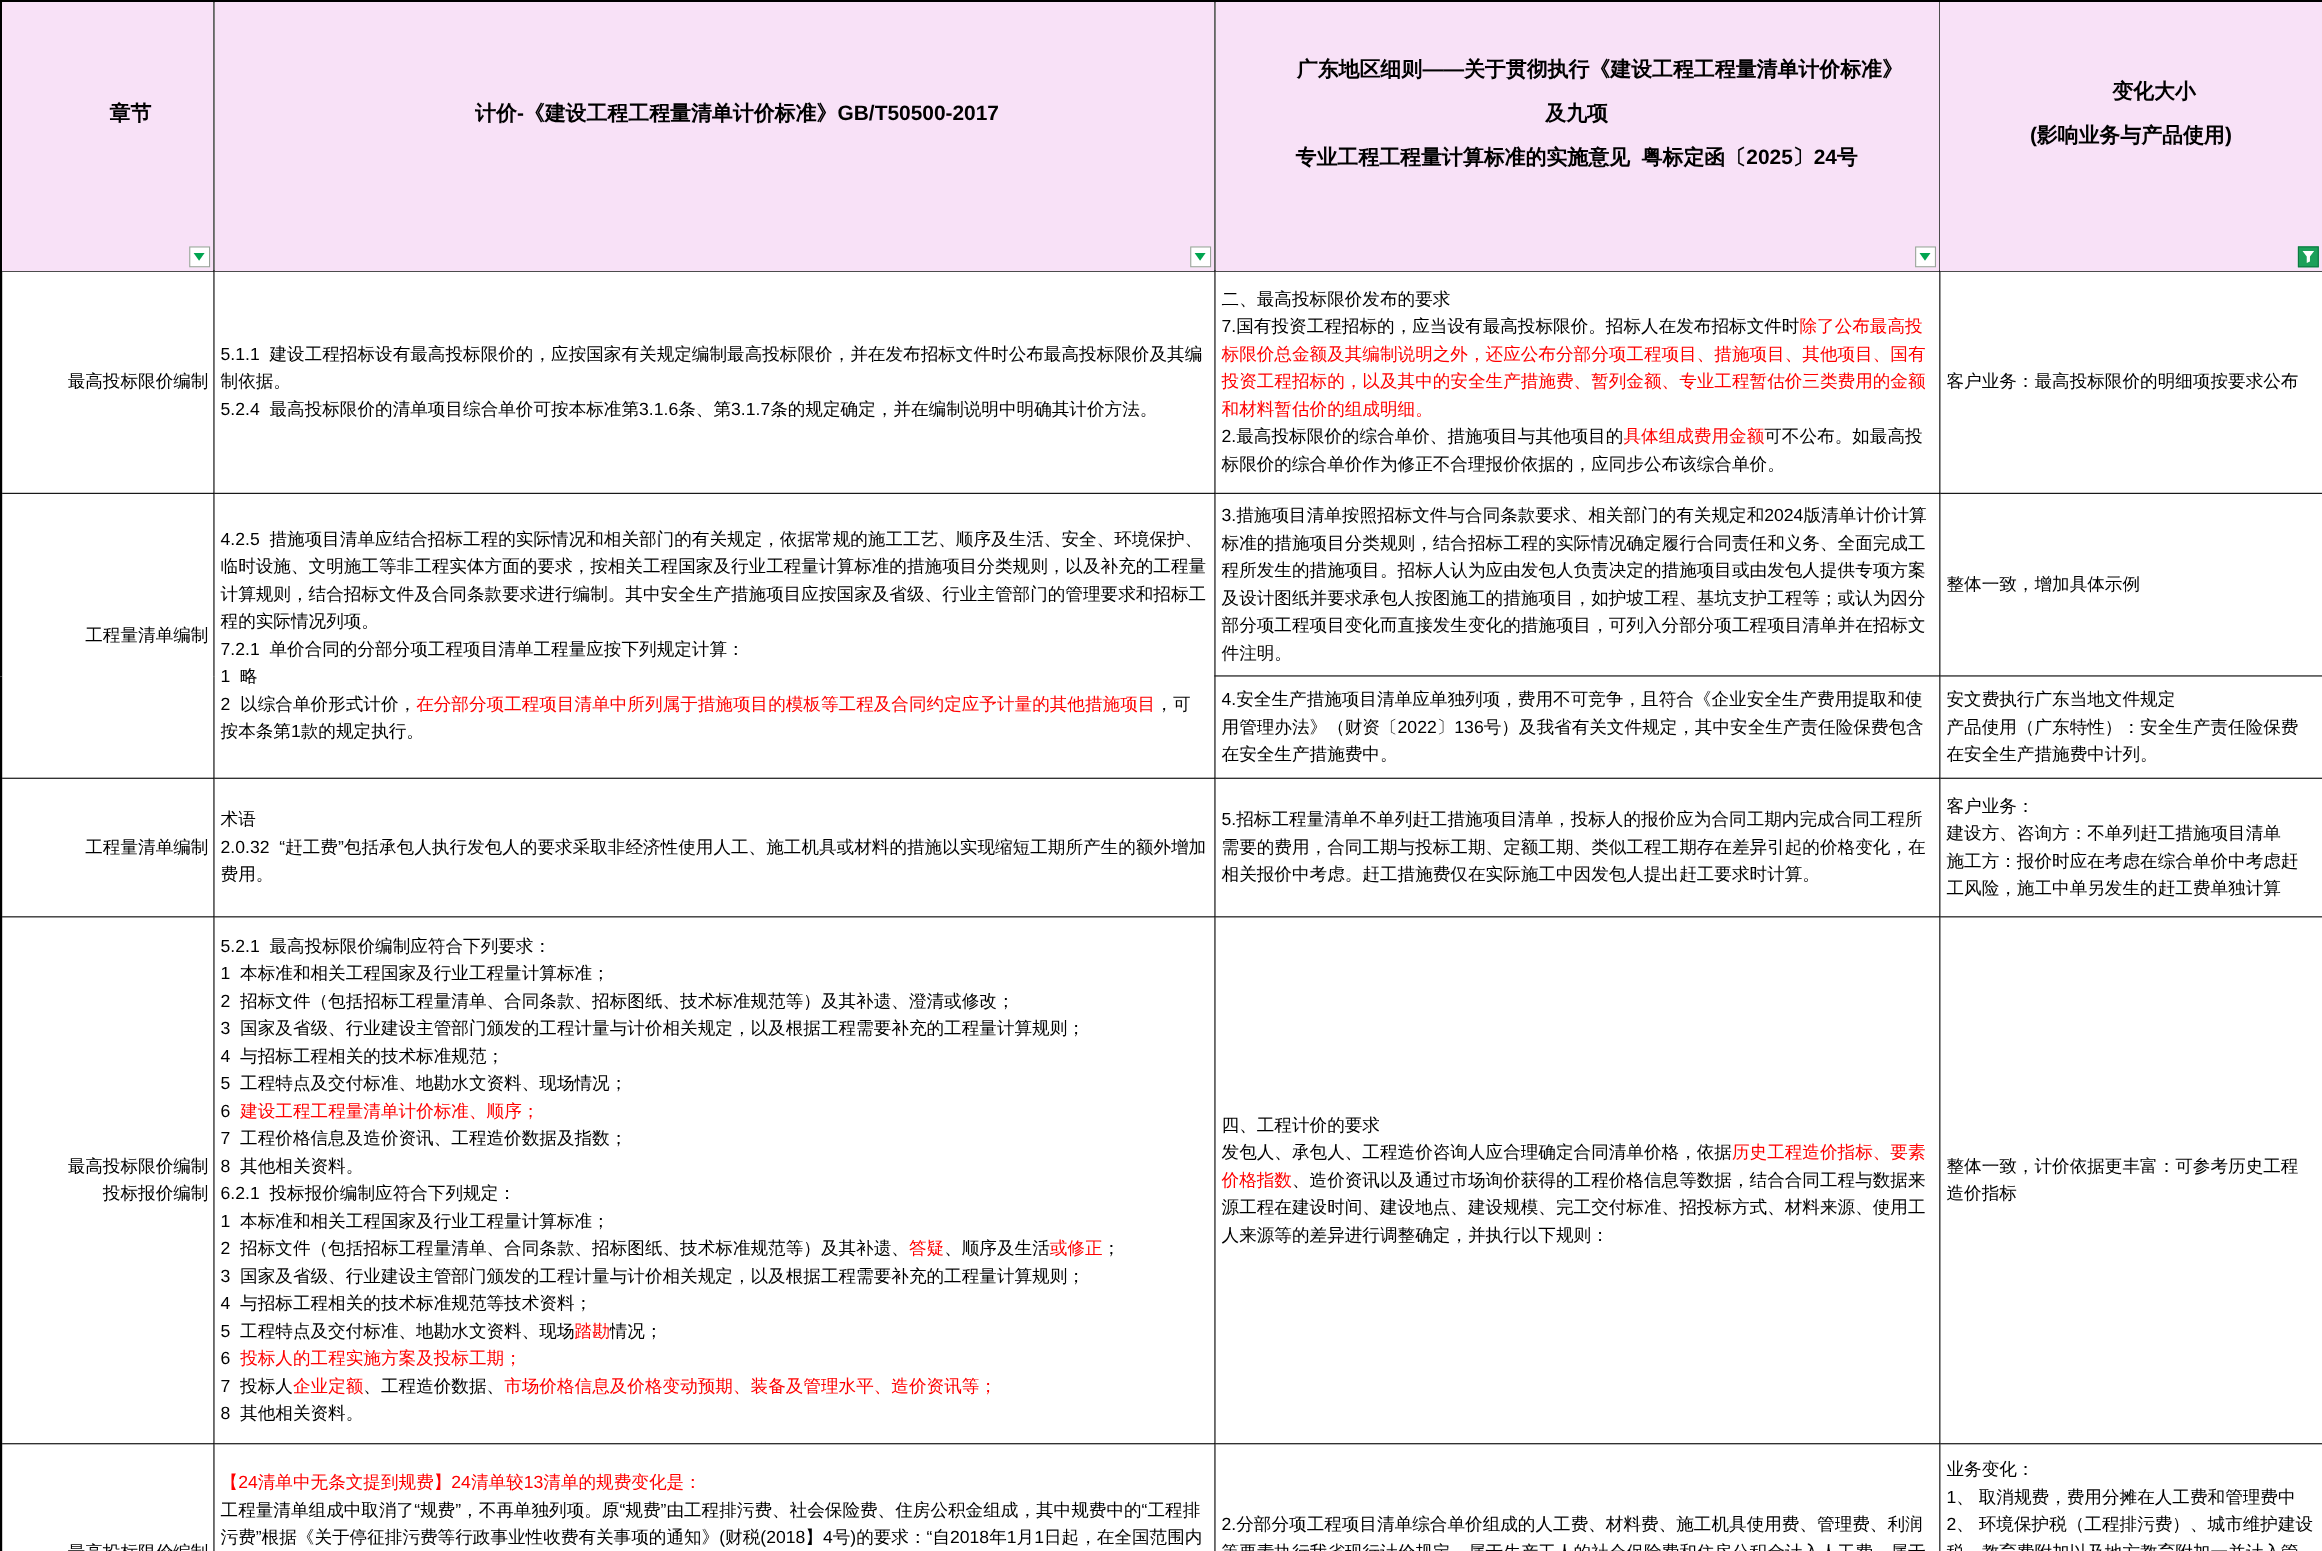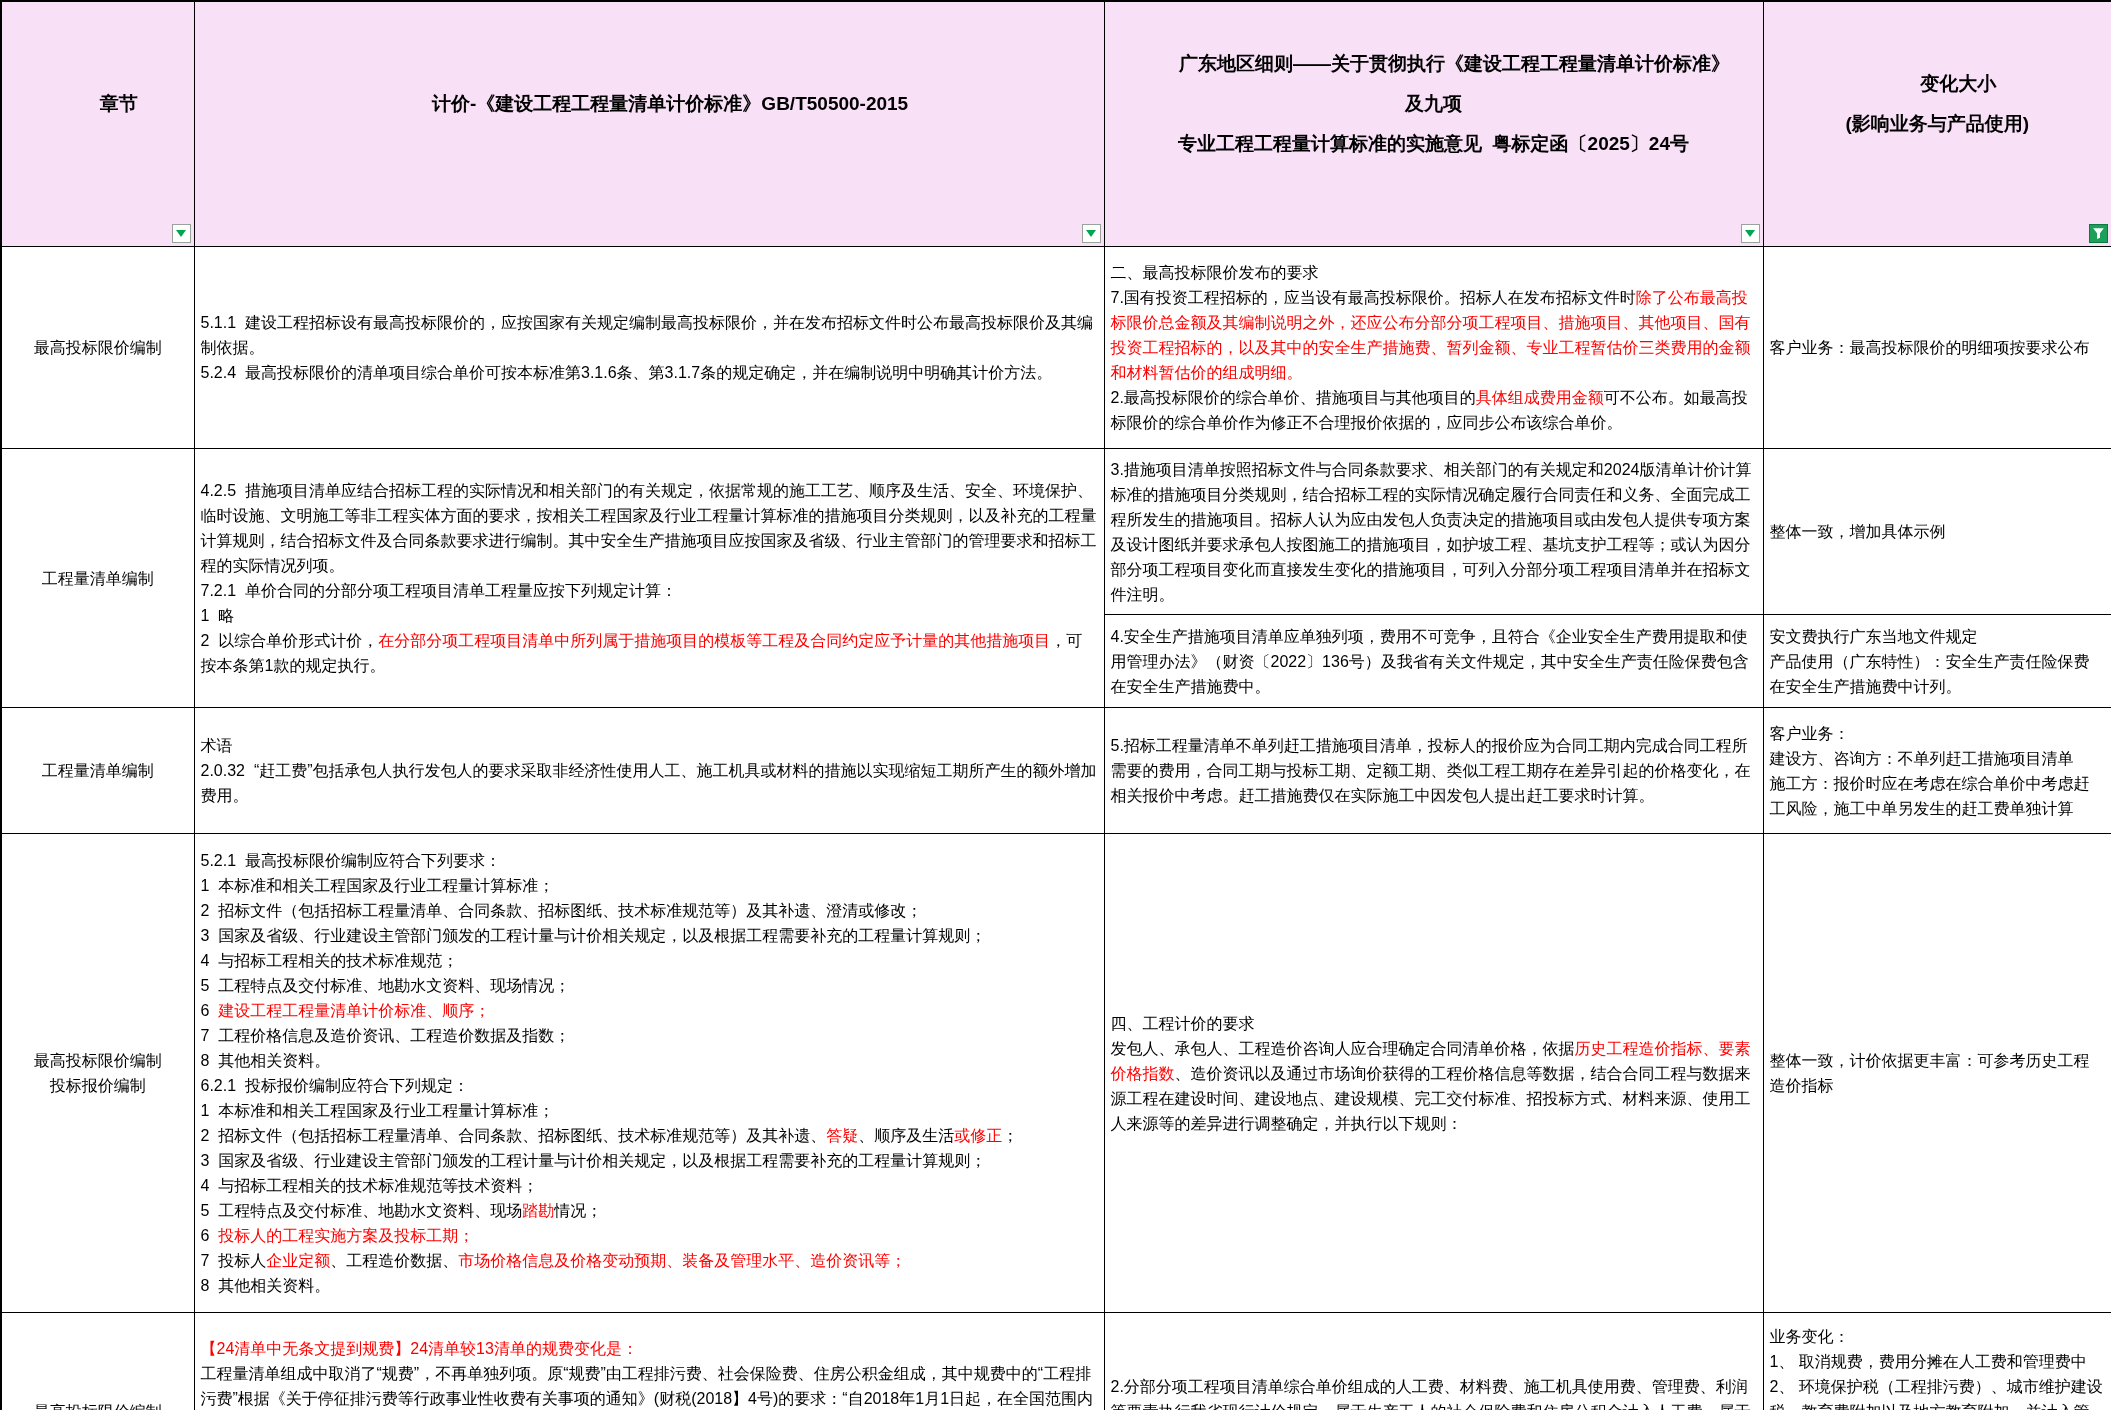--- a/index.html
+++ b/index.html
@@ -33,21 +33,21 @@
   }
   th{
     background:var(--header-bg);
     font-weight:bold;
     font-size:19px;
     line-height:40px;
     text-align:center;
     position:relative;
     padding:2px 27px;
   }
-  td.center{text-align:center;padding:1px 4px;}
+  td.center{text-align:right;padding:1px 4px;}
   td.textcell{text-align:left;}
   .red{color:var(--red);}
   .bold{font-weight:normal;}
   
   .filter-btn{
     position:absolute;
     right:3px;bottom:3px;
     width:19px;height:19px;
     background:#fff;
     border:1px solid #9aa39a;
@@ -76,21 +76,21 @@
     <col style="width:659px">
     <col style="width:349px">
   </colgroup>
   <thead>
     <tr style="height:119px">
       <th>
         <span>章节</span>
         <span class="filter-btn"><span class="tri"></span></span>
       </th>
       <th>
-        <span>计价-《建设工程工程量清单计价标准》GB/T50500-2015</span>
+        <span>计价-《建设工程工程量清单计价标准》GB/T50500-2017</span>
         <span class="filter-btn"><span class="tri"></span></span>
       </th>
       <th>
         <span>广东地区细则——关于贯彻执行《建设工程工程量清单计价标准》及九项
 专业工程工程量计算标准的实施意见  粤标定函〔2025〕24号</span>
         <span class="filter-btn"><span class="tri"></span></span>
       </th>
       <th>
         <span>变化大小
 (影响业务与产品使用)</span>

